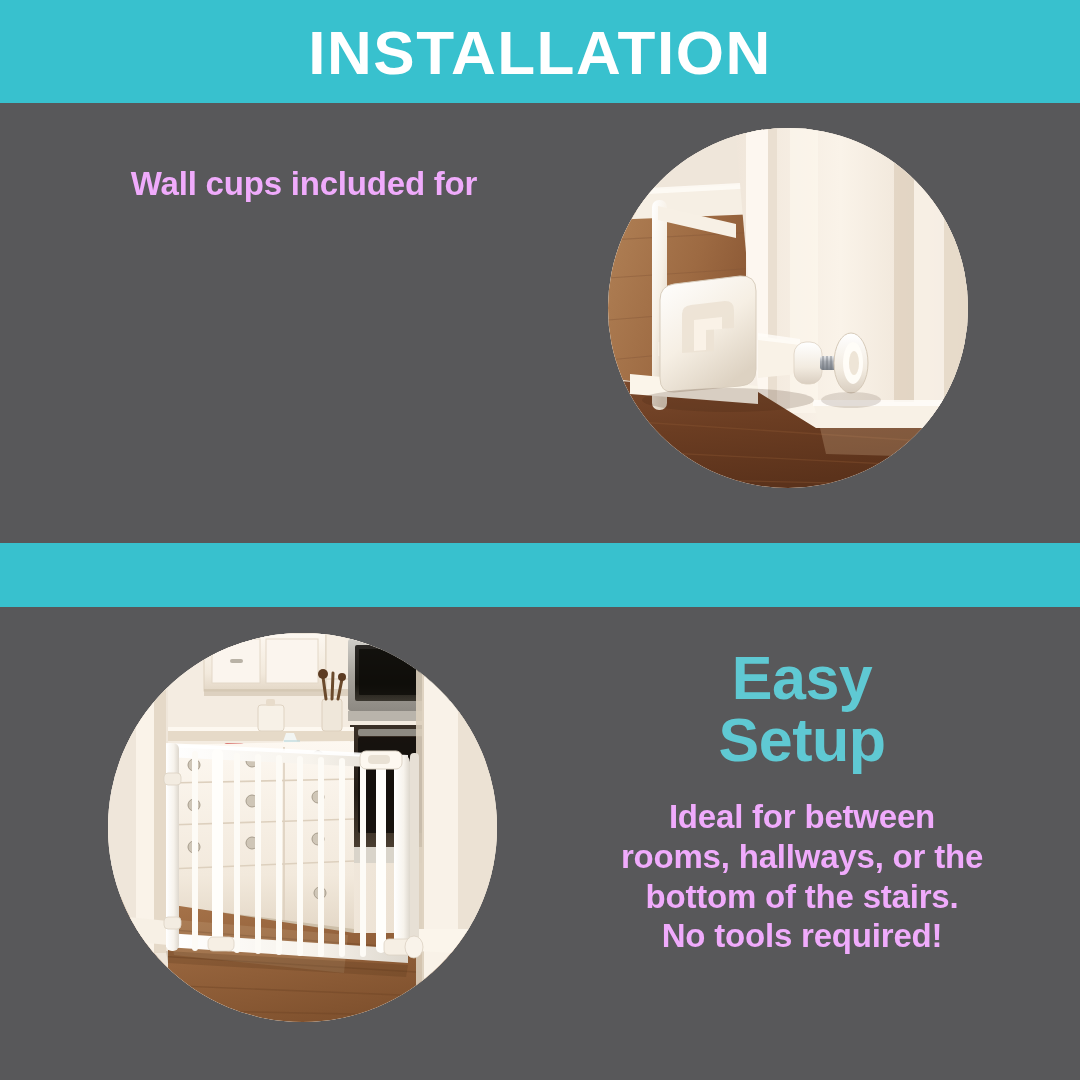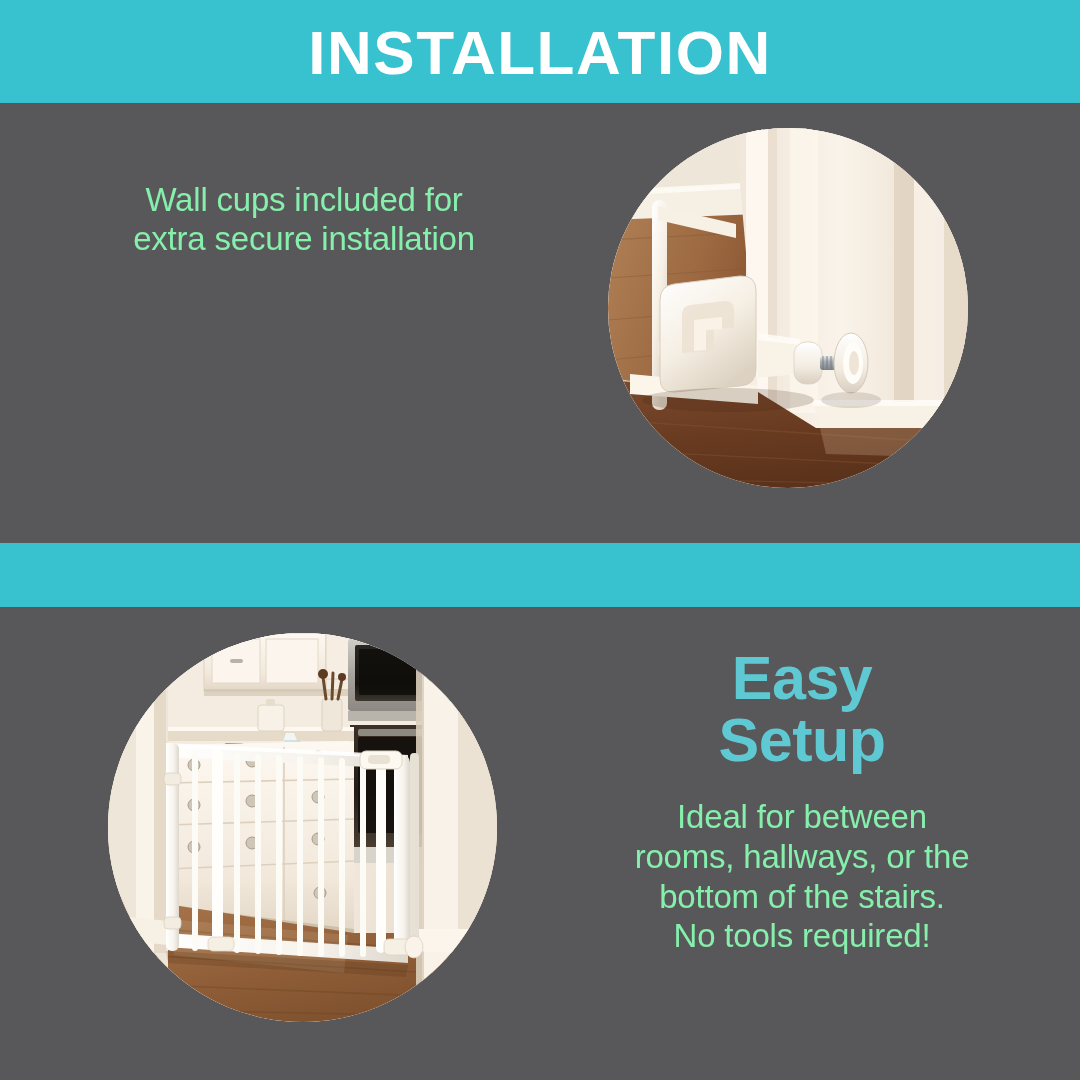--- a/index.html
+++ b/index.html
@@ -83,25 +83,25 @@
   }
   .feature-heading {
     color: #5fc9d3;
     font-size: 61px;
     font-weight: bold;
     line-height: 1.02;
     margin: 0 0 26px 0;
     letter-spacing: -0.5px;
   }
   .feature-body {
-    color: #86efac;
+    color: #f0abfc;
     font-size: 33px;
-    font-weight: normal;
+    font-weight: bold;
     line-height: 1.17;
-    margin: 16px;
+    margin: 0;
     letter-spacing: -0.2px;
   }
   .feature-body-bottom {
     font-size: 33px;
     line-height: 1.2;
   }
 
   
   .photo-circle {
     position: absolute;
@@ -137,21 +137,20 @@
 
   <div class="header-band">
     <div class="header-title">INSTALLATION</div>
   </div>
 
   <div class="section section-top">
 
     <div class="text-block text-block-top">
       <div class="feature-body">
         <div>Wall cups included for</div>
-        <div>extra secure installation</div>
       </div>
     </div>
 
     <div class="photo-circle photo-top">
       <div class="scene">
         <svg viewBox="0 0 360 360" preserveAspectRatio="xMidYMid slice" aria-hidden="true">
           <defs>
             <linearGradient id="t-wall" x1="0" y1="0" x2="1" y2="0">
               <stop offset="0%" stop-color="#f0e6da"></stop>
               <stop offset="45%" stop-color="#faf3e9"></stop>

